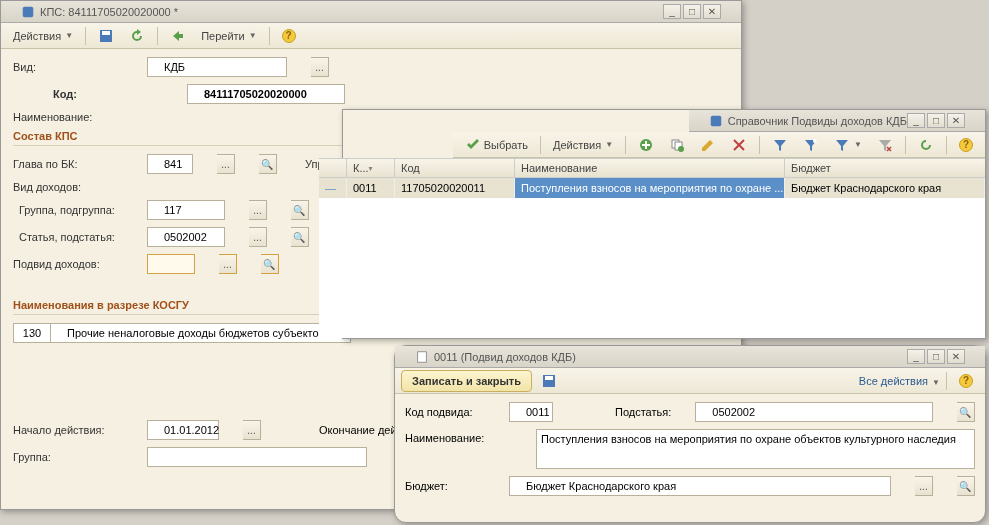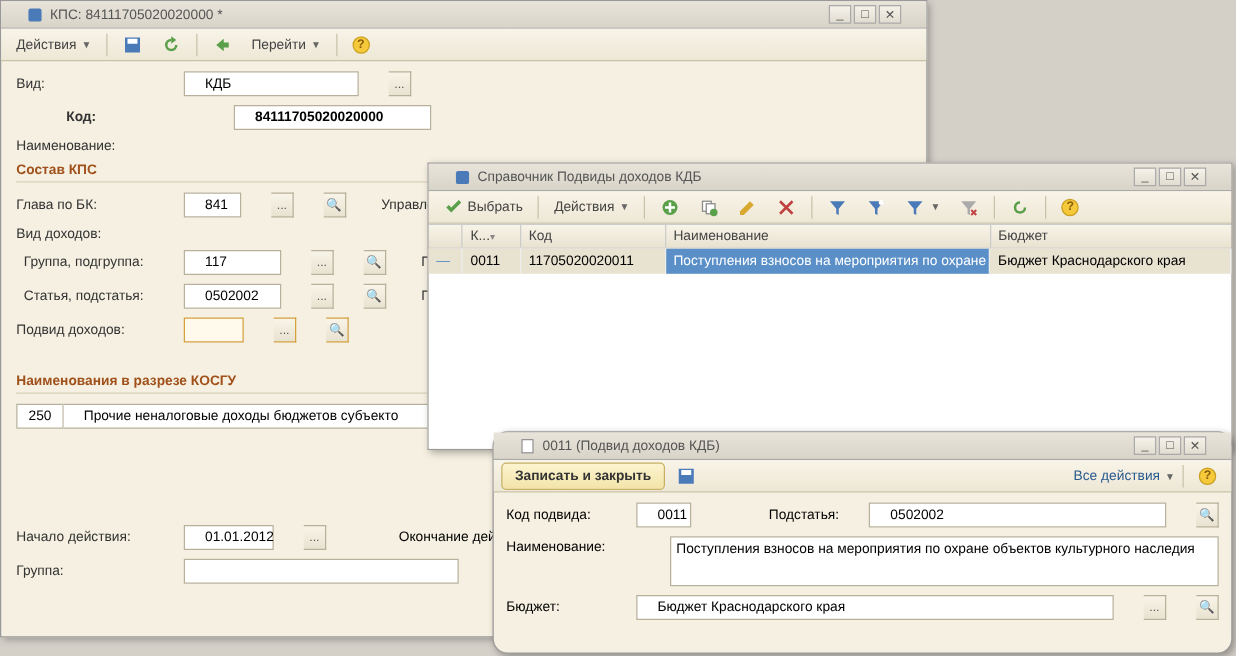--- a/index.html
+++ b/index.html
@@ -150,21 +150,21 @@
       <span class="label">Подвид доходов:</span>
       <span class="input" style="width:48px; border-color:#d4a040; background:#fffaec;"></span>
       <span class="ibtn" style="border-color:#d4a040">...</span>
       <span class="ibtn mag" style="border-color:#d4a040">🔍</span>
     </div>
 
     <div style="height:12px"></div>
     <div class="section-title">Наименования в разрезе КОСГУ</div>
 
     <div class="row" style="gap:0">
-      <span class="input" style="width:38px; text-align:center; justify-content:center;">250</span>
+      <span class="input" style="width:38px; text-align:center; justify-content:center;">130</span>
       <span class="input" style="width:300px; border-left:none; overflow:hidden; white-space:nowrap;">Прочие неналоговые доходы бюджетов субъекто</span>
     </div>
 
     <div style="height:70px"></div>
 
     <div class="row">
       <span class="label">Начало действия:</span>
       <span class="input" style="width:72px">01.01.2012</span>
       <span class="ibtn">...</span>
       <span style="width:10px"></span>
@@ -172,21 +172,21 @@
       <span class="input" style="width:48px"></span>
     </div>
 
     <div class="row">
       <span class="label">Группа:</span>
       <span class="input" style="width:220px"></span>
     </div>
   </div>
 </div>
 
-<div class="window" style="left:342px; top:130px; width:644px; height:230px; display:flex; flex-direction:column;">
+<div class="window" style="left:342px; top:109px; width:644px; height:230px; display:flex; flex-direction:column;align-items:flex-end;">
   <div class="titlebar">
     <span class="icon">
         <svg viewBox="0 0 16 16">
           <rect class="svg-blue" x="2" y="2" width="12" height="12" rx="2"></rect>
         </svg>
       </span>
     <span class="title">Справочник Подвиды доходов КДБ</span>
     <div class="winbtns">
       <div class="winbtn">_</div>
       <div class="winbtn">□</div>

